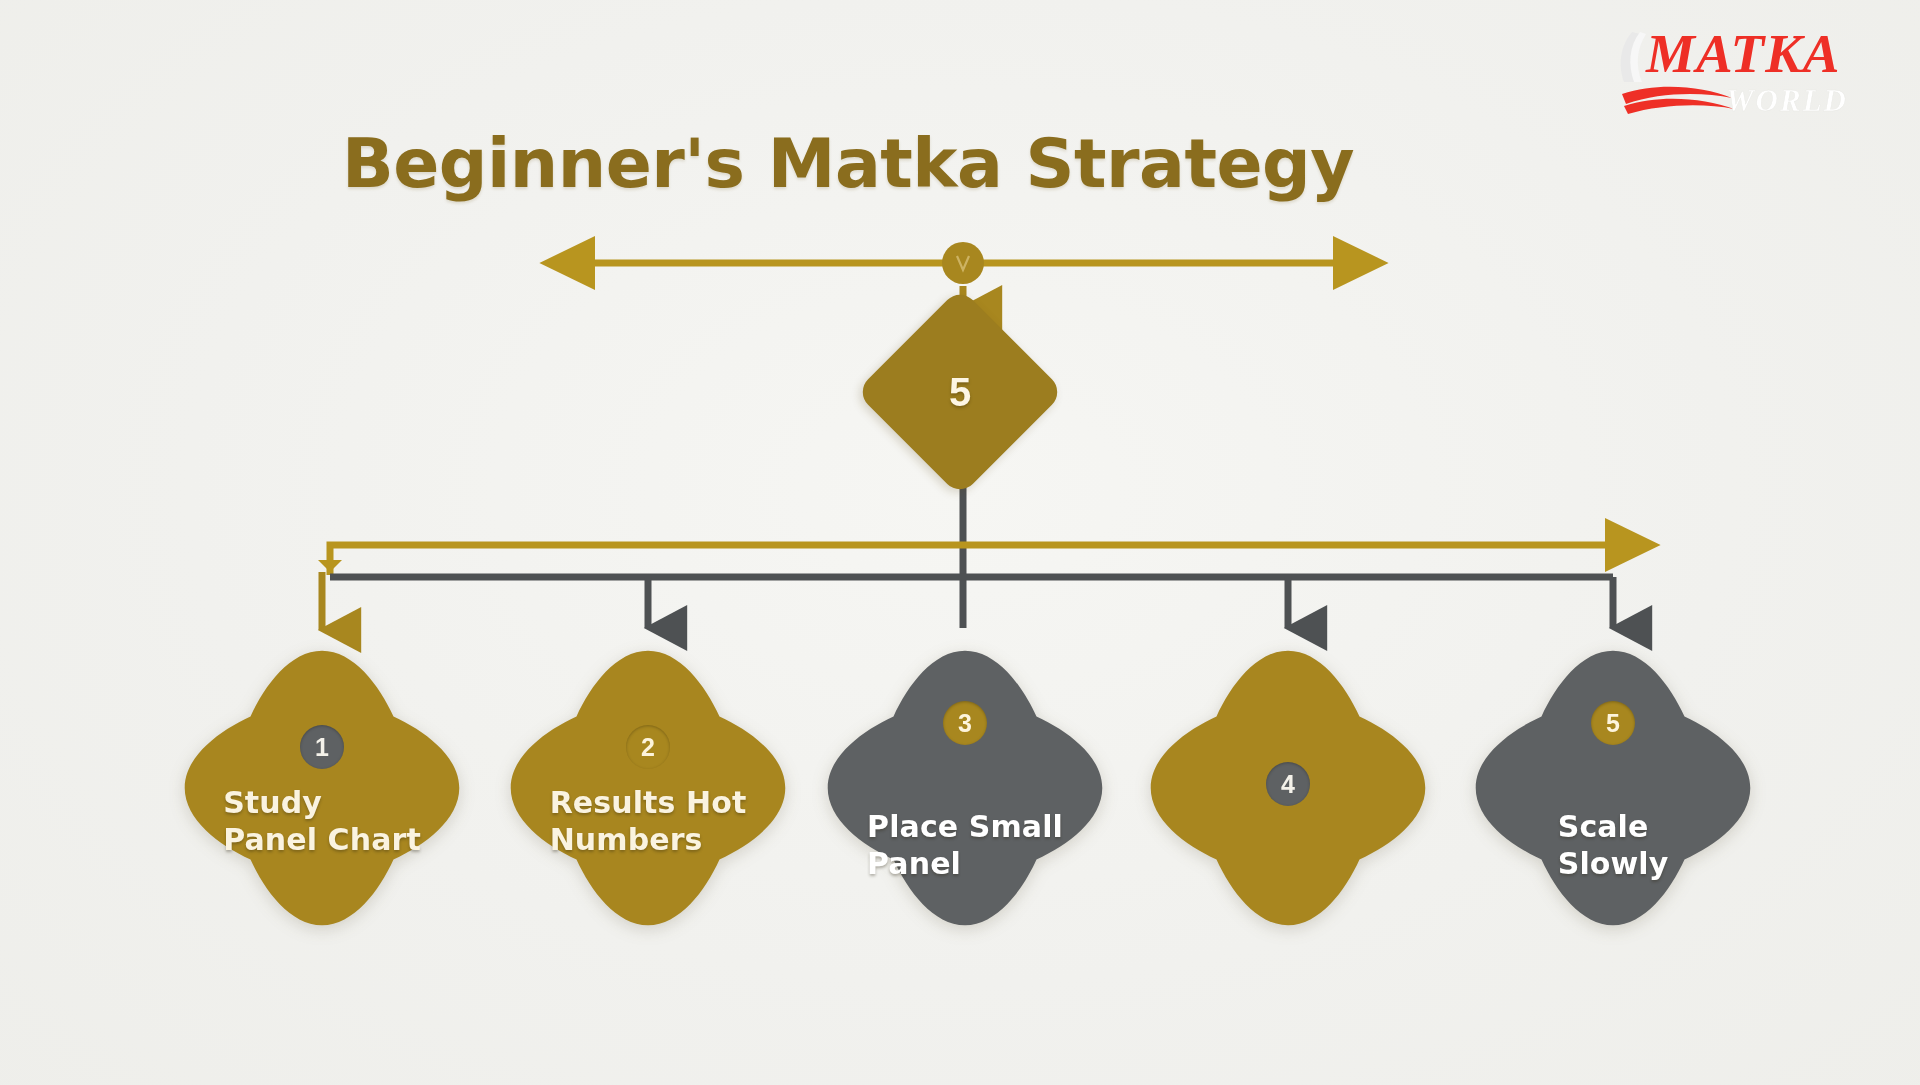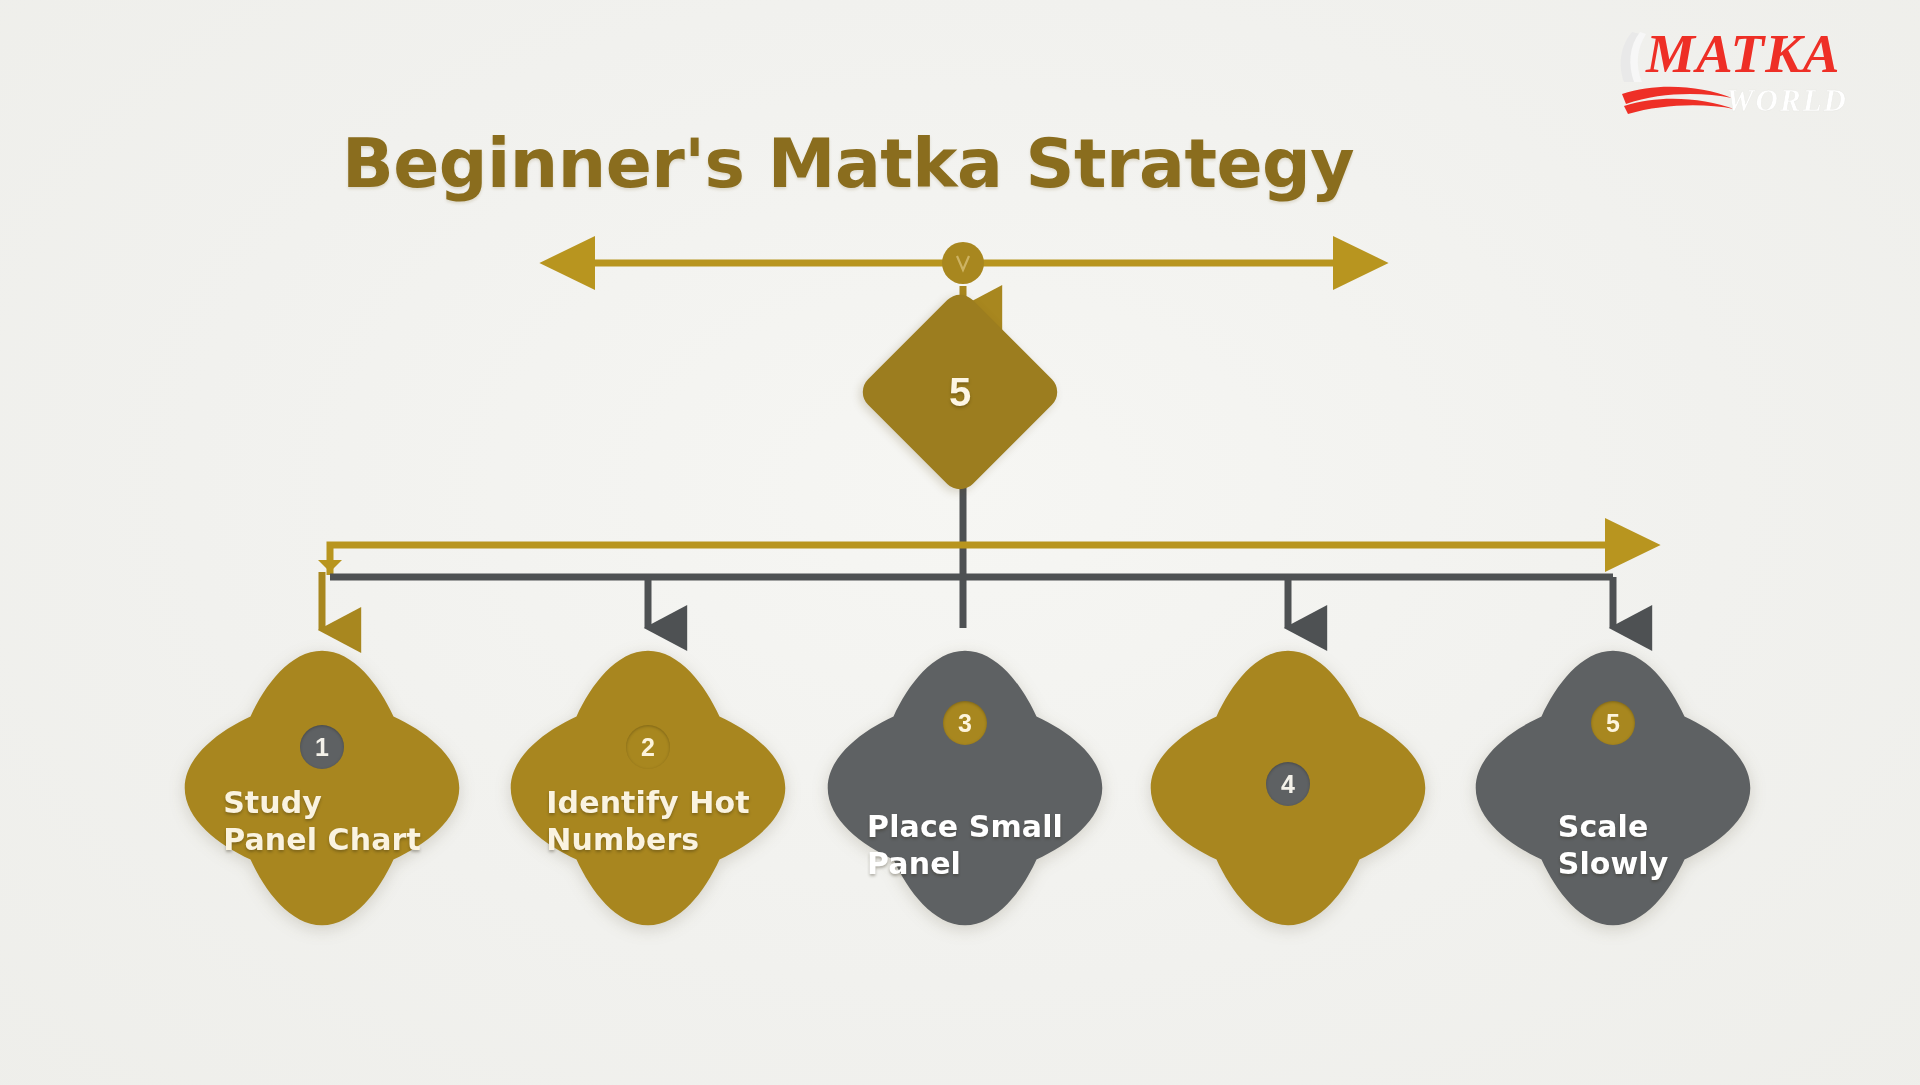--- a/index.html
+++ b/index.html
@@ -243,21 +243,21 @@
                  C 140 172 122 196 100 196
                  C 78 196 60 172 50 150
                  C 28 140 4 122 4 100
                  C 4 78 28 60 50 50
                  C 60 28 78 4 100 4 Z" fill="#a8861f"></path>
       </svg>
     </div>
     <div class="node-inner">
       <div class="badge gold">2</div>
       <div class="node-label cream">
-        <div>Identify Hot</div>
+        <div>Results Hot</div>
         <div>Numbers</div>
       </div>
     </div>
   </div>
 
   <div class="node" style="left:822px; top:645px;">
     <div class="node-shape">
       <svg viewBox="0 0 200 200" xmlns="http://www.w3.org/2000/svg">
         <path d="M100 4
                  C 122 4 140 28 150 50

